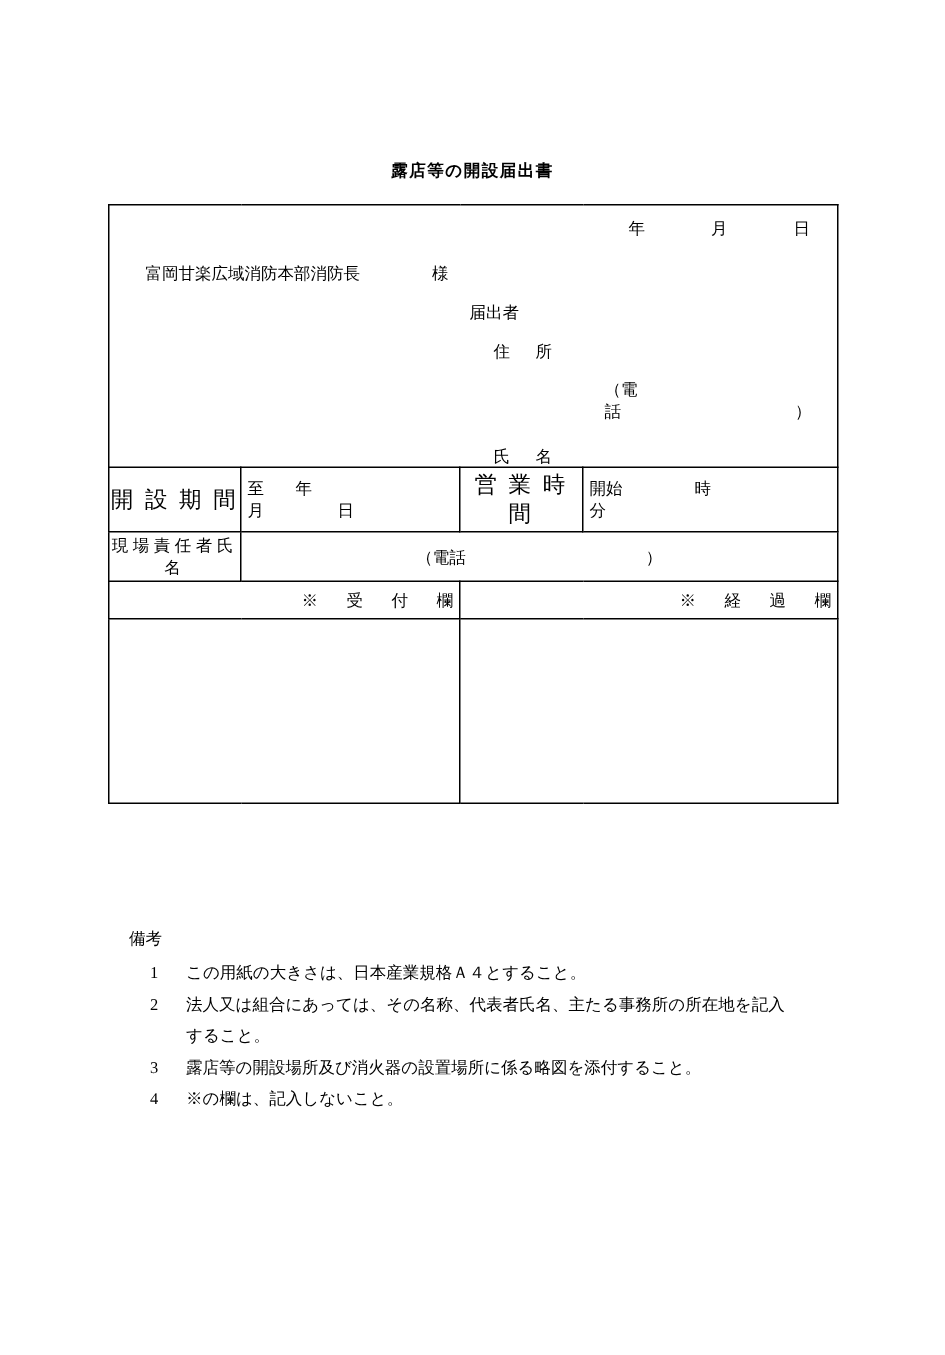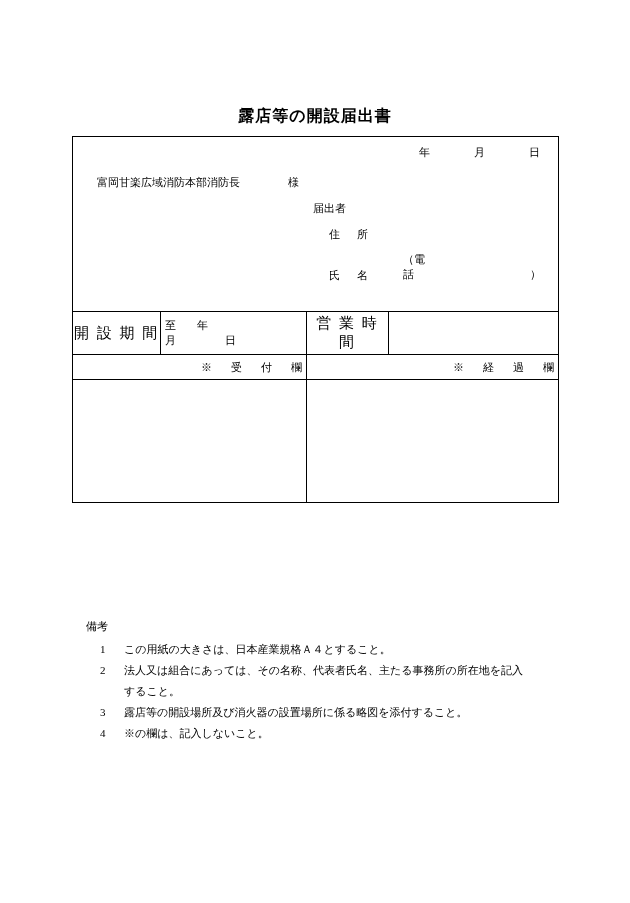--- a/index.html
+++ b/index.html
@@ -20,21 +20,21 @@
     width: 630px;
     height: 903px;
     box-sizing: border-box;
   }
   .title {
     position: absolute;
     top: 106px;
     left: 0;
     width: 630px;
     text-align: center;
-    font-size: 16px;
+    font-size: 11px;
     letter-spacing: 1px;
     font-weight: bold;
   }
   .form-table {
     position: absolute;
     top: 136px;
     left: 72px;
     width: 486px;
     border-collapse: collapse;
     table-layout: fixed;
@@ -90,21 +90,21 @@
   }
   .tel-line {
     position: absolute;
     top: 115px;
     left: 330px;
     font-size: 11px;
   }
   .tel-line .paren-r { margin-left: 116px; }
   .name-lbl {
     position: absolute;
-    top: 131px;
+    top: 160px;
     left: 256px;
     font-size: 11px;
     letter-spacing: 3px;
   }
 
   
   .lbl {
     text-align: center;
     font-size: 15px;
     letter-spacing: 2px;
@@ -236,28 +236,39 @@
                   <span class="pr-ji">至</span><span class="pr-nen">年</span><span class="pr-getsu">月</span><span class="pr-nichi">日</span>
                 </td>
               </tr>
             </tbody>
           </table>
         </td>
         <td class="lbl">営 業 時 間</td>
         <td class="period-box">
           <table class="sub">
             <tbody>
+              <tr class="hours-row">
+                <td class="c">
+                  <span class="hr-lbl">開始</span><span class="hr-ji">時</span><span class="hr-fun">分</span>
+                </td>
+              </tr>
             </tbody>
           </table>
         </td>
       </tr>
 
 
 
 
+      <tr class="row-h32">
+        <td class="lbl-sp">現場責任者氏名</td>
+        <td colspan="3" class="resp-tel">
+          <span>（電話</span><span class="paren-r">）</span>
+        </td>
+      </tr>
 
       <tr>
         <td colspan="2" class="recv-hdr">※　受　付　欄</td>
         <td colspan="2" class="recv-hdr">※　経　過　欄</td>
       </tr>
 
       <tr class="big-blank">
         <td colspan="2"></td>
         <td colspan="2"></td>
       </tr>

